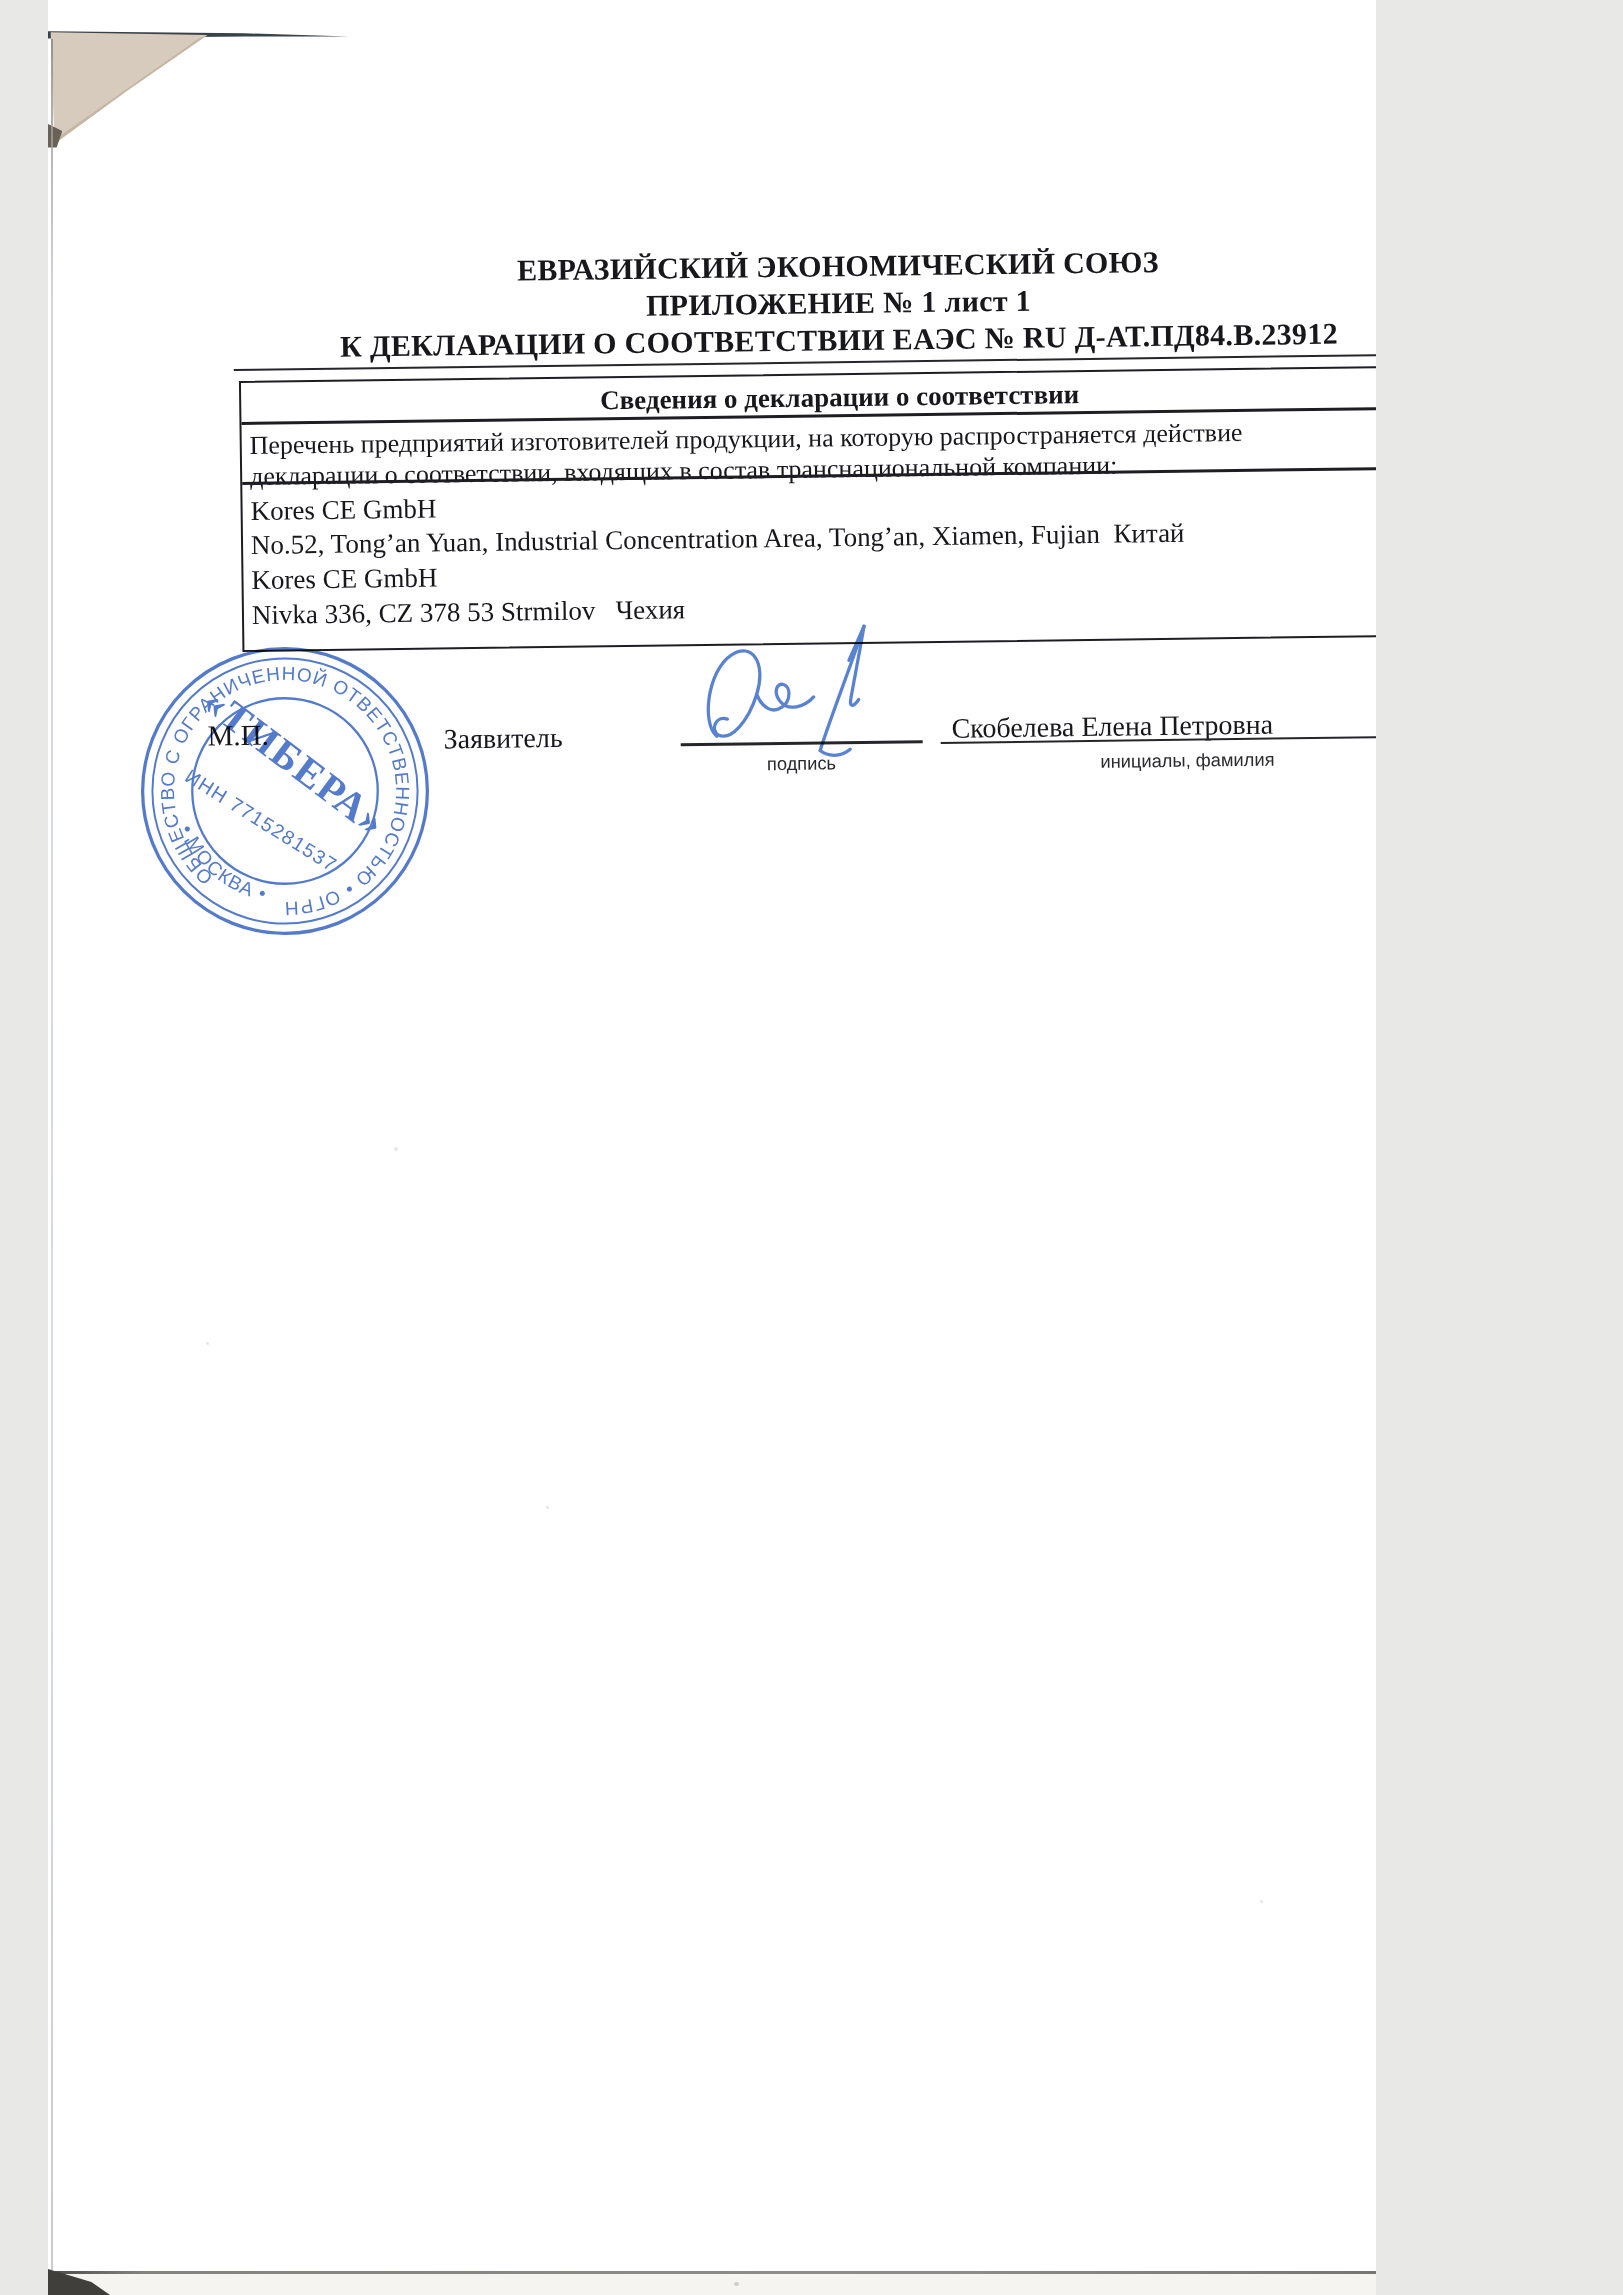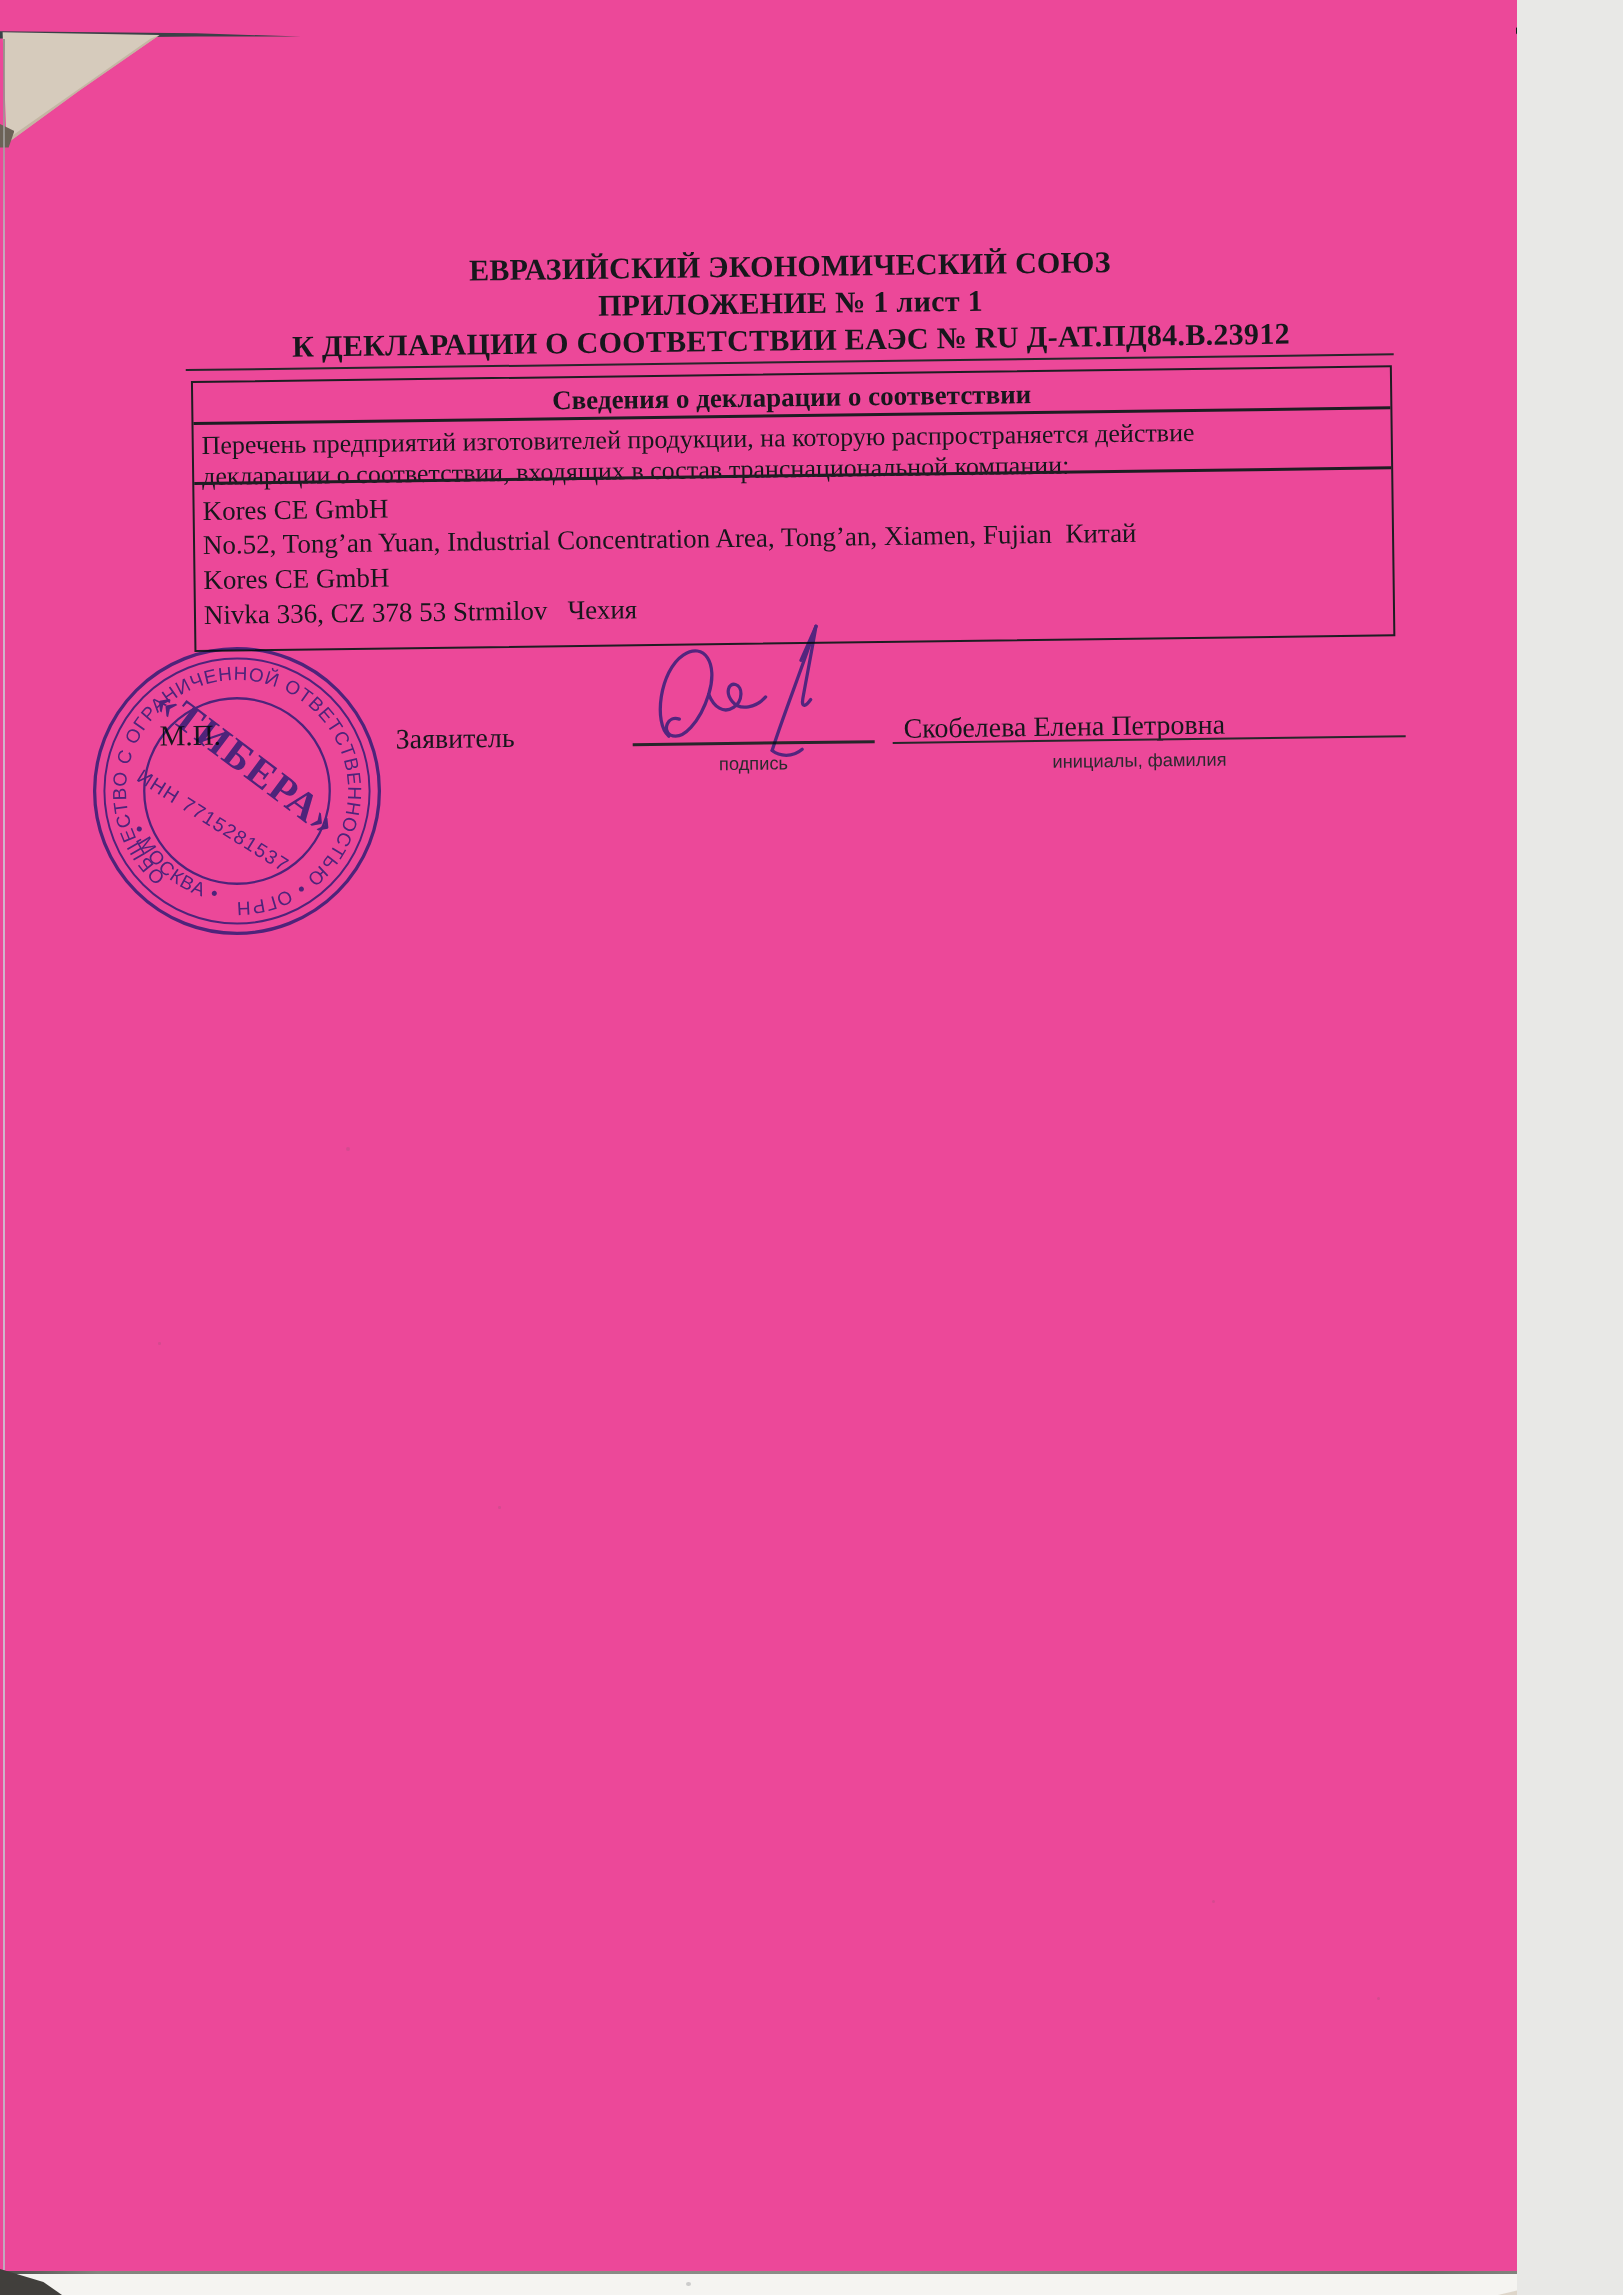--- a/index.html
+++ b/index.html
@@ -1,22 +1,23 @@
 <!DOCTYPE html>
 <html style="font-size:10.5px"><head>
 <meta charset="utf-8">
 <style>
   html,body{margin:0;padding:0;background:#e8e8e6;}
   .page{
     position:relative;
-    width:1517px;height:2295px;
-    background:#ec4899;
+    width:1328px;height:2295px;
+    background:#ffffff;
     overflow:hidden;
     font-family:"Liberation Serif", serif;
     color:#17171c;
+    margin-left:48px;
   }
   
   .content{
     position:absolute;left:0;top:0;width:1623px;height:2295px;
     transform:rotate(-0.75deg);
     transform-origin:811px 1147px;
   }
   .title-block{position:absolute;left:0;top:247px;width:1603px;text-align:center;}
   .title-line{font-weight:bold;font-size:30px;line-height:37px;letter-spacing:0.3px;}
   

